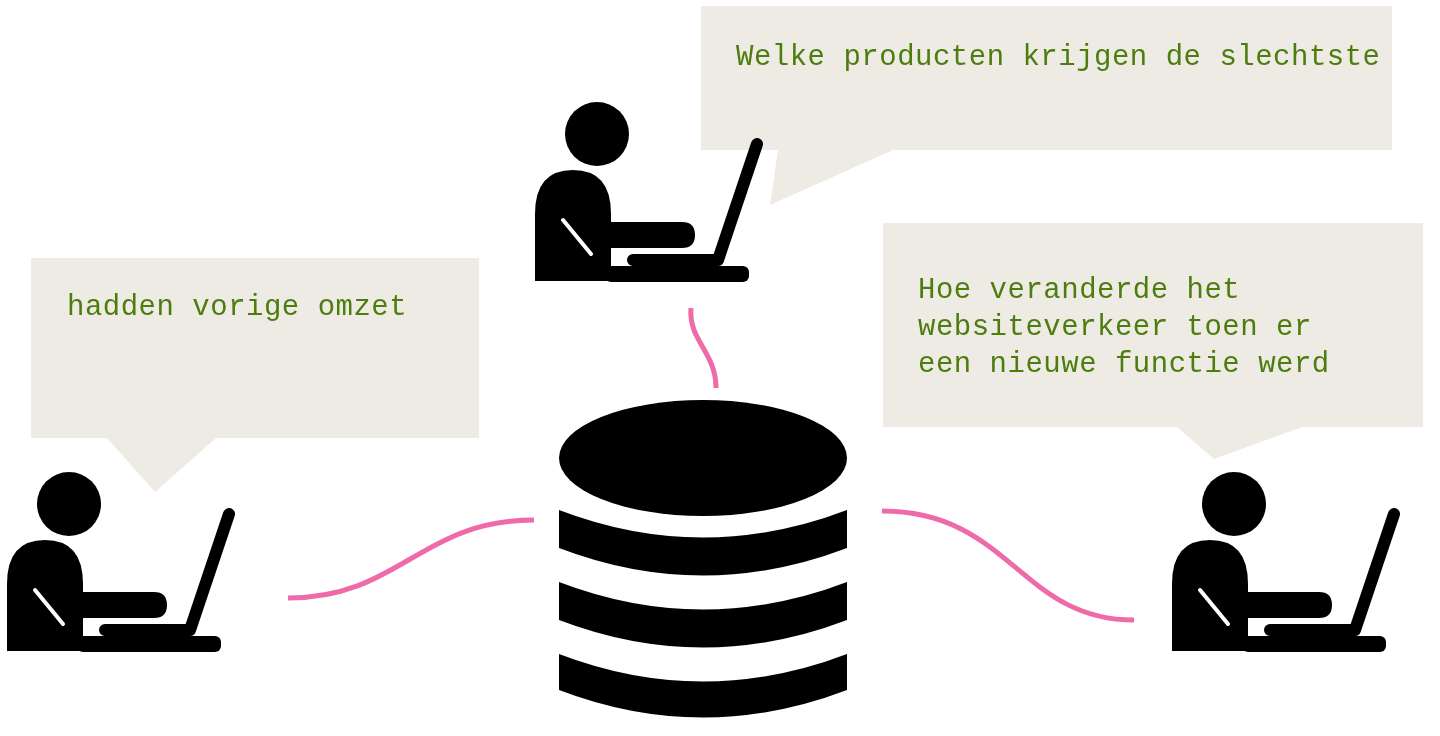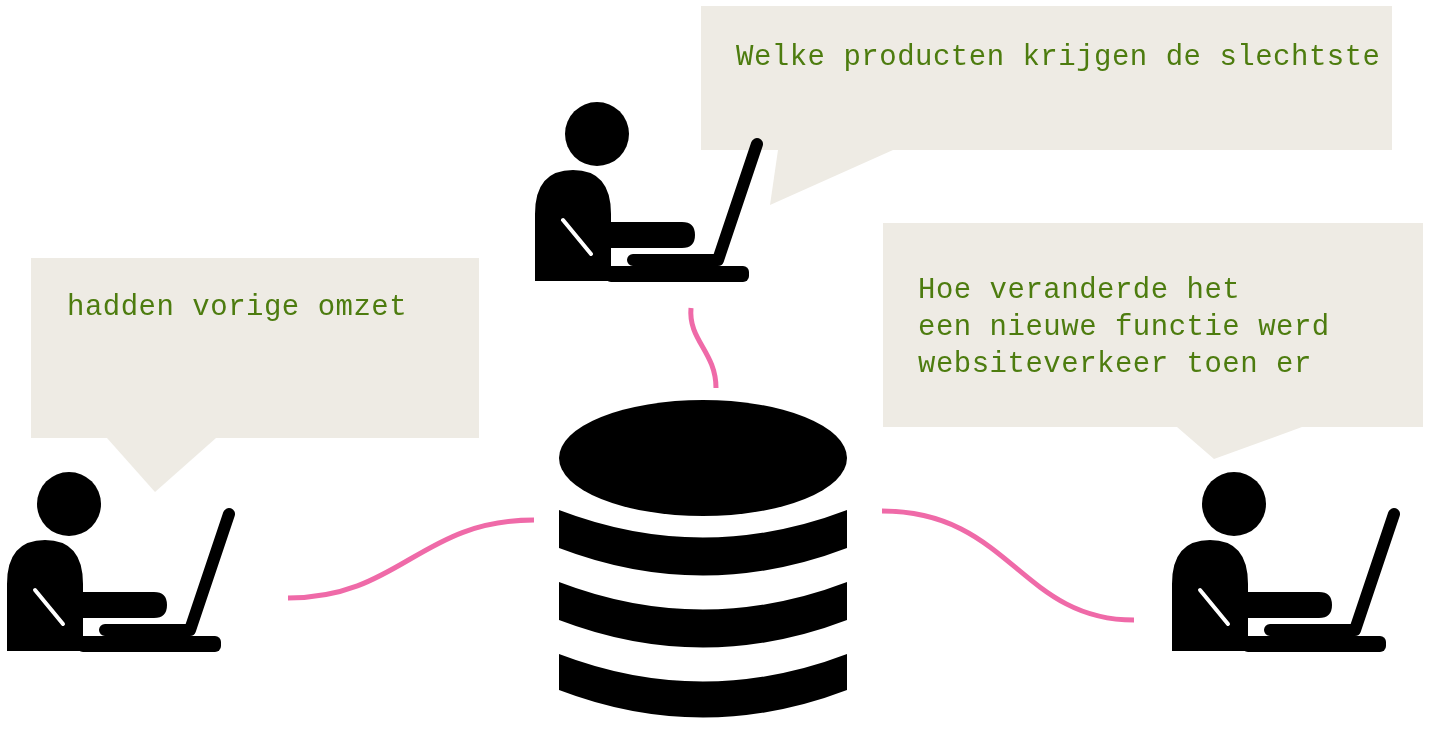--- a/index.html
+++ b/index.html
@@ -63,13 +63,13 @@
   </g>
   <g fill="#000">
     <use href="#person-laptop" transform="translate(1172,474)"></use>
   </g>
 </svg>
 
 <div class="bubble-text" style="left:736px; top:36px;"><div>Welke producten krijgen de slechtste</div></div>
 
 <div class="bubble-text" style="left:67px; top:286px;"><div>hadden vorige omzet</div></div>
 
-<div class="bubble-text" style="left:918px; top:228px; line-height:37px;margin-top:44px;"><div>Hoe veranderde het</div><div>een nieuwe functie werd</div><div>websiteverkeer toen er</div><div style="height:37px;"></div></div>
+<div class="bubble-text" style="left:918px; top:228px; line-height:37px;margin-top:44px;"><div>Hoe veranderde het</div><div>websiteverkeer toen er</div><div>een nieuwe functie werd</div><div style="height:37px;"></div></div>
 
 </body></html>

